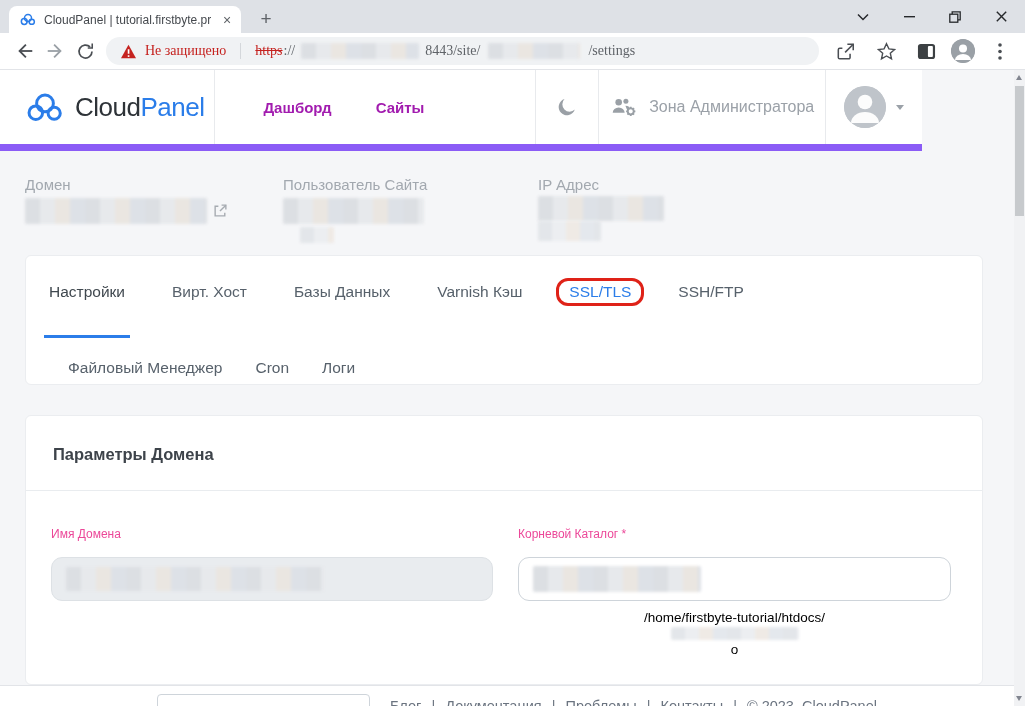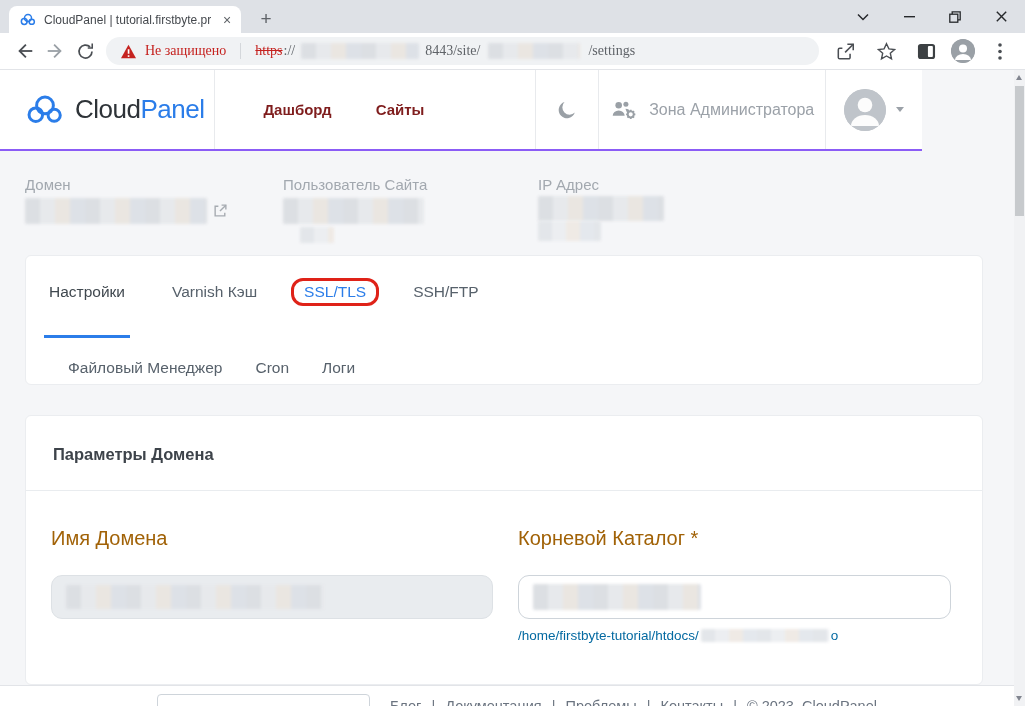--- a/index.html
+++ b/index.html
@@ -35,28 +35,28 @@
       repeating-linear-gradient(90deg, #dcdfe3 0 15px, #e7e9ec 15px 30px, #eae6e1 30px 45px, #dde1e7 45px 60px),
       repeating-linear-gradient(0deg, rgba(255,255,255,.35) 0 12px, rgba(120,125,132,.10) 12px 24px);
     filter: blur(1.4px); }
   .pix-light {
     background-image:
       repeating-linear-gradient(90deg, #e3e6ea 0 14px, #eceef1 14px 28px, #efeae5 28px 42px, #e4e8ed 42px 56px);
   }
   
   .site { position:absolute; top:70px; left:0; width:1025px; height:636px; background:#f5f6f8; }
   .cp-header { position:absolute; top:0; left:0; width:922px; height:81px; background:#fff;
-               border-bottom:2px solid #8b5cf6; display:flex; align-items:stretch; }
+               border-bottom:7px solid #8b5cf6; display:flex; align-items:stretch; }
   .hseg { display:flex; align-items:center; }
   .hseg + .hseg { border-left:1px solid #e8eaed; }
   .seg-logo { width:235px; padding-left:25px; gap:10px; }
   .logo-text { font-size:26px; letter-spacing:-0.5px; color:#2e3338; }
   .logo-text .p2 { color:#2b7de9; }
   .seg-nav { width:350px; gap:44px; padding-left:48px; }
-  .nav-link { font-size:15px; font-weight:bold; color:#7f1d1d; }
+  .nav-link { font-size:15px; font-weight:bold; color:#a21caf; }
   .seg-moon { width:70px; justify-content:center; }
   .seg-admin { width:252px; gap:12px; justify-content:center; font-size:16px; color:#9ba1a8; }
   .seg-user { width:107px; justify-content:center; gap:10px; }
   .avatar-wrap { width:42px; height:42px; border-radius:50%; overflow:hidden; background:#bfc4ca; }
   .caret { width:0; height:0; border-left:4.5px solid transparent; border-right:4.5px solid transparent;
            border-top:5px solid #9ba1a8; }
   
   .info-label { position:absolute; font-size:15px; color:#a2a8af; }
   
   .card { position:absolute; left:25px; width:958px; background:#fff; border:1px solid #ebedf0;
@@ -66,25 +66,25 @@
   .tabs-row1 .t { padding:0 5px 16px 5px; line-height:20px; }
   .tabs-row1 .t.active { color:#40484f; border-bottom:3px solid #2b7de9; }
   .hl-box { display:inline-block; color:#2b7de9; border:3px solid #df2218; border-radius:12px;
             padding:2px 10px; margin:-5px -13px 16px -13px; line-height:18px; }
   .tabs-row2 { display:flex; column-gap:33px; padding:21px 18px 0 42px; font-size:15.5px; color:#57616b; }
   .form-card { top:345px; height:270px; }
   .card-head { padding:29px 27px 0 27px; height:75px; font-size:16.5px; font-weight:bold; color:#3d434a;
                border-bottom:1px solid #e9ecef; }
   .card-body { padding:36px 33px 0 25px; }
   .form-grid { display:grid; grid-template-columns:442px 433px; column-gap:25px; }
-  .f-label { font-size:20px; color:#a16207; margin-bottom:25px; }
+  .f-label { font-size:12px; color:#ec4899; margin-bottom:16px; }
   .f-input { height:44px; border-radius:11px; display:flex; align-items:center; padding:0 14px; }
   .f-input.disabled { background:#e9ecef; border:1px solid #dde1e5; }
   .f-input.editable { background:#fff; border:1px solid #ced4da; }
-  .f-hint { margin-top:9px; font-size:13.5px; color:#0369a1; display:flex; align-items:center; gap:2px; }
+  .f-hint { margin-top:9px; font-size:13.5px; color:#000000; display:flex; align-items:center; gap:2px;flex-direction:column; }
   .save-row { display:flex; justify-content:flex-end; margin-top:25px; }
   .save-btn { width:128px; height:43px; background:#2779e2; color:#fff; border:none; border-radius:4px;
               font-size:15px; font-weight:bold; font-family:"Liberation Sans",sans-serif; }
   
   .footer { position:absolute; left:0; top:615px; width:1014px; height:60px; background:#fff;
             border-top:1px solid #e2e4e8; }
   .lang-select { position:absolute; left:157px; top:8px; width:213px; height:36px; background:#fff;
                  border:1px solid #ced4da; border-radius:4px; display:flex; align-items:center;
                  justify-content:space-between; padding:0 13px; font-size:14.5px; color:#495057; }
   .foot-links { position:absolute; left:390px; top:12px; font-size:14.5px; color:#6b7480; white-space:nowrap; }
@@ -275,20 +275,22 @@
     <span class="info-label" style="left:283px; top:106px;">Пользователь Сайта</span>
     <span class="pix" style="position:absolute; left:283px; top:128px; width:141px; height:26px;"></span>
     <span class="pix pix-light" style="position:absolute; left:300px; top:157px; width:34px; height:16px;"></span>
     <span class="info-label" style="left:538px; top:106px;">IP Адрес</span>
     <span class="pix" style="position:absolute; left:538px; top:126px; width:126px; height:25px;"></span>
     <span class="pix pix-light" style="position:absolute; left:538px; top:151px; width:63px; height:20px;"></span>
 
     <div class="card tabs-card">
       <div class="tabs-row1">
         <span class="t active">Настройки</span>
+        <span class="t">Вирт. Хост</span>
+        <span class="t">Базы Данных</span>
         <span class="t">Varnish Кэш</span>
         <span class="t"><span class="hl-box">SSL/TLS</span></span>
         <span class="t">SSH/FTP</span>
       </div>
       <div class="tabs-row2">
         <span class="t">Файловый Менеджер</span>
         <span class="t">Cron</span>
         <span class="t">Логи</span>
       </div>
     </div>

